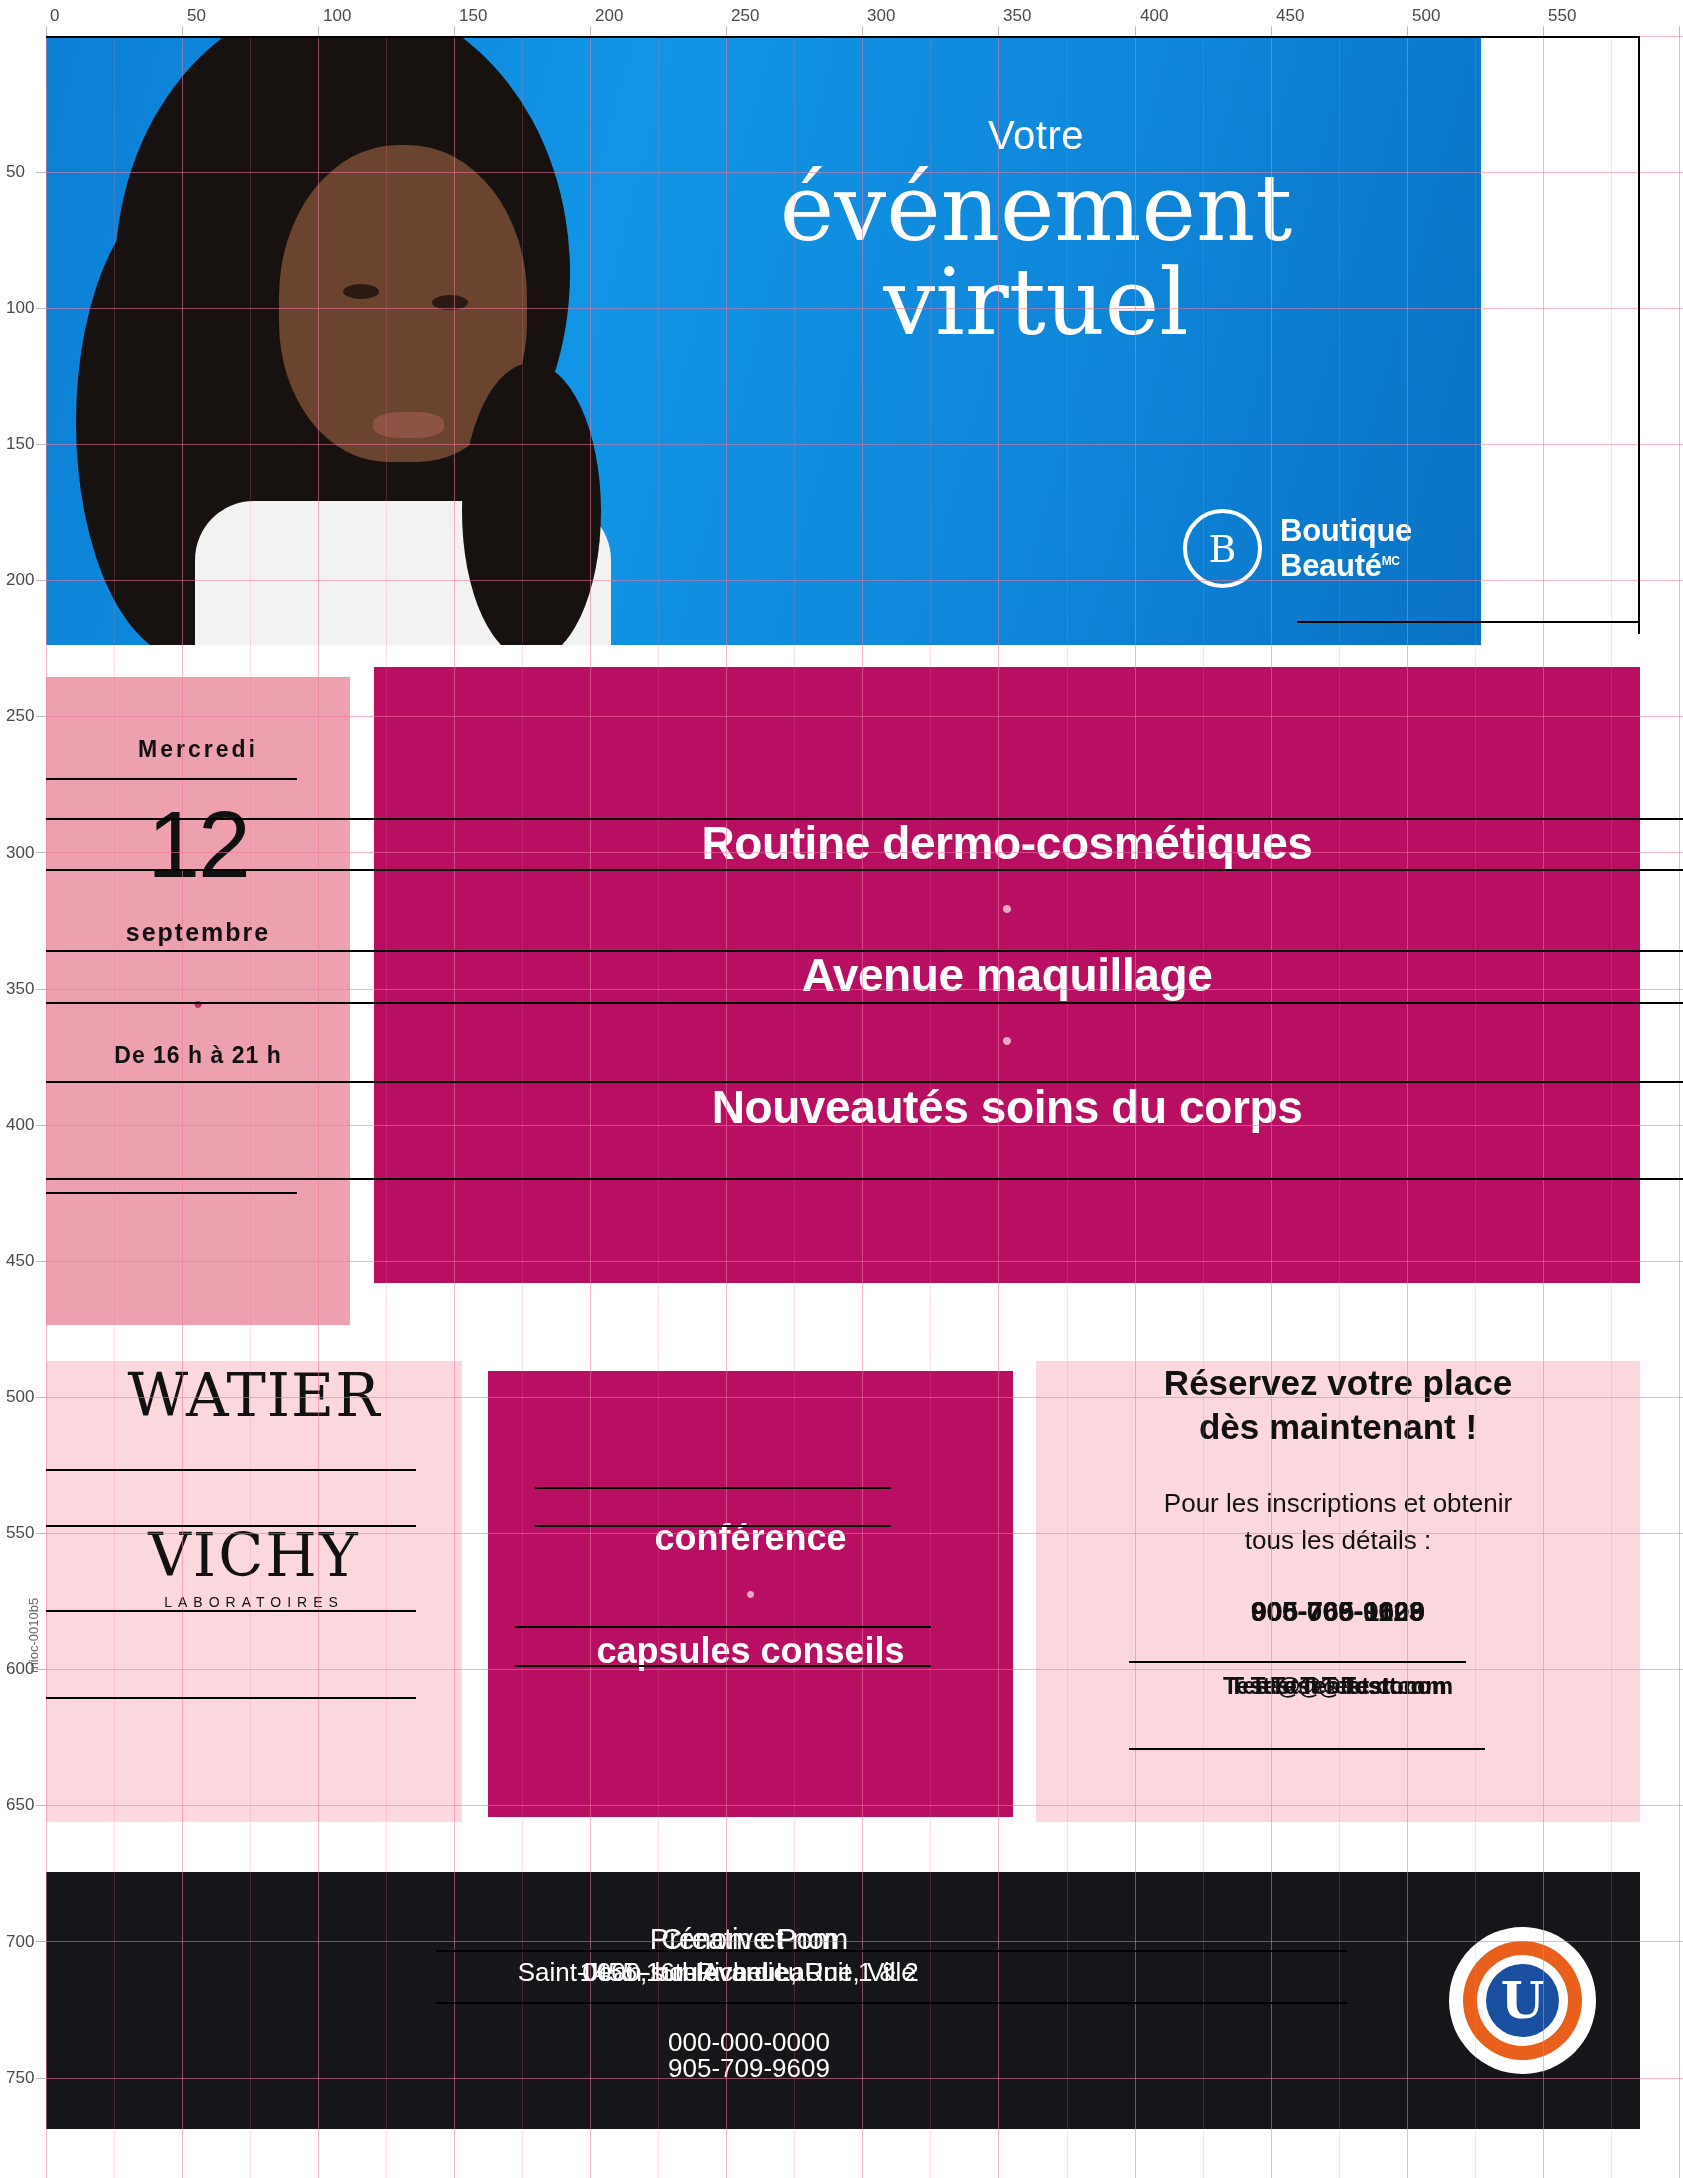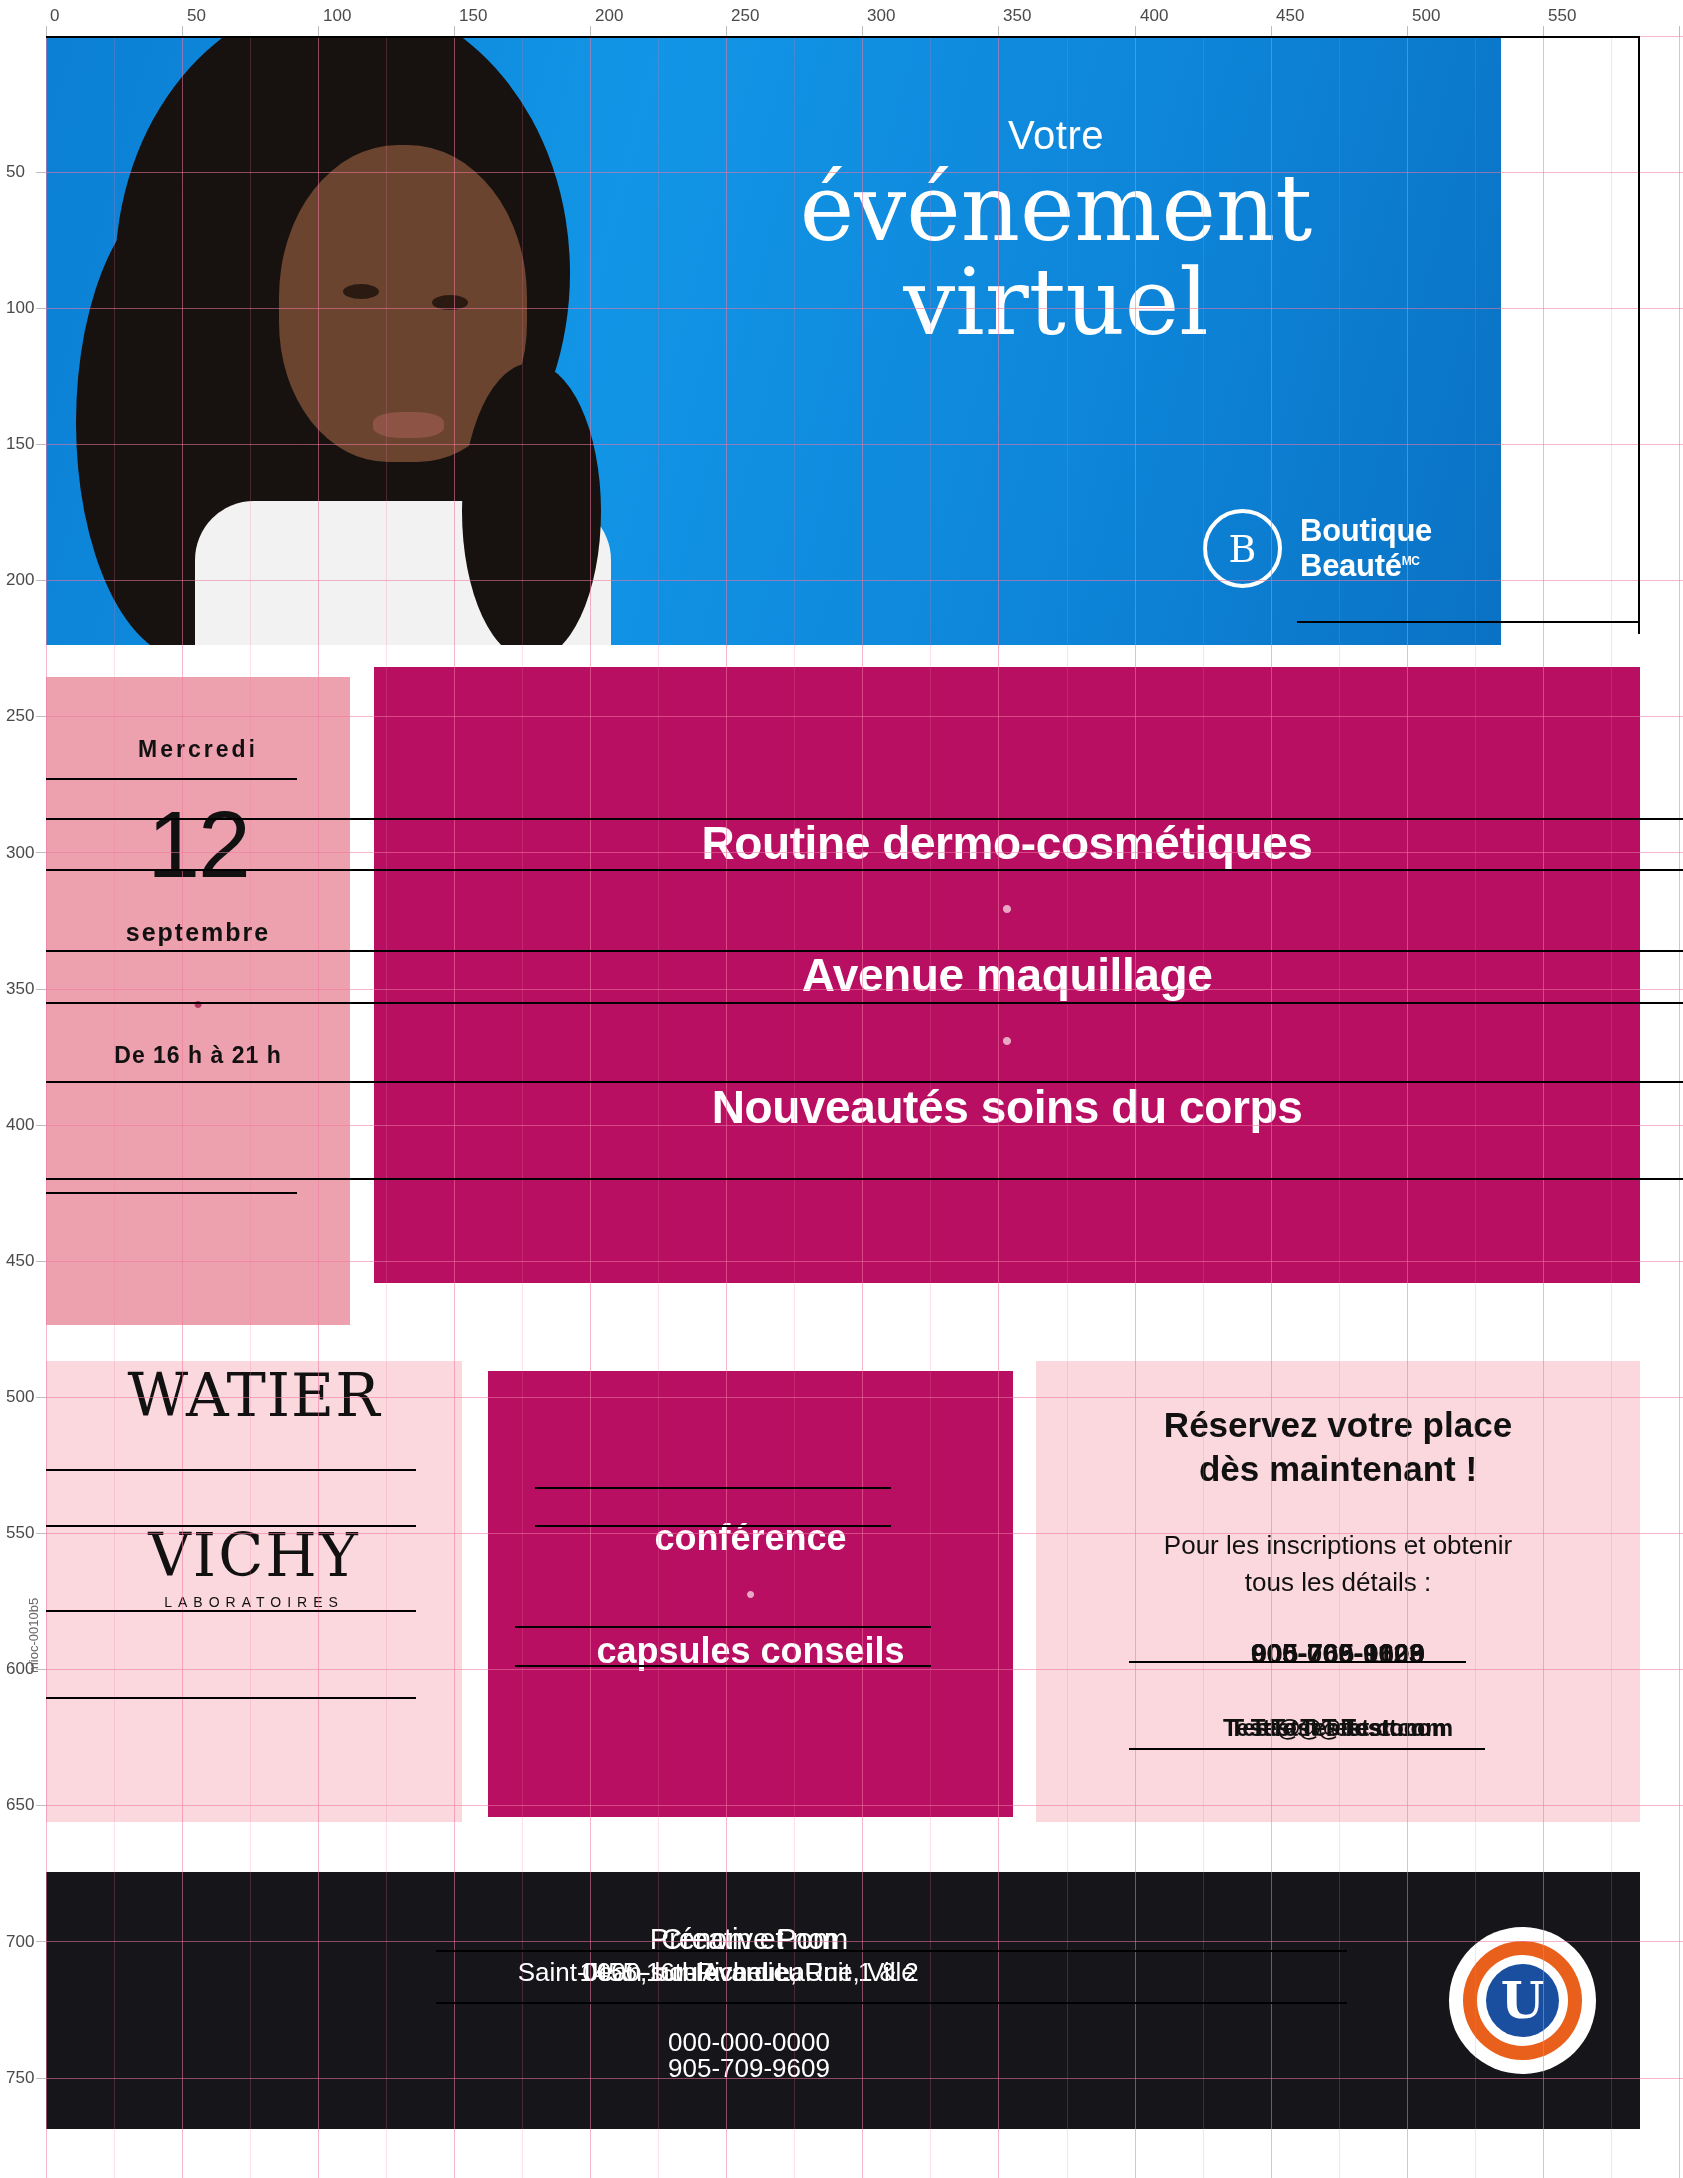--- a/index.html
+++ b/index.html
@@ -12,21 +12,21 @@
   .tick-mark{position:absolute;background:#bdbdbd;}
   #grid{position:absolute;left:0;top:0;width:1683px;height:2178px;z-index:30;pointer-events:none;}
   .gridline-v{position:absolute;top:0;height:2178px;width:1px;background:rgba(240,120,160,.55);}
   .gridline-h{position:absolute;left:0;width:1683px;height:1px;background:rgba(240,120,160,.55);}
   .guide-black{position:absolute;background:#000;z-index:35;}
 
   
   #artboard{position:absolute;left:46px;top:36px;width:1594px;height:2094px;background:#ffffff;z-index:10;}
 
   
-  #hero{position:absolute;left:0;top:0;width:1435px;height:609px;background:linear-gradient(105deg,#0b7fd4 0%,#1295e6 38%,#0e86da 70%,#0a72c4 100%);overflow:hidden;padding-left:20px;}
+  #hero{position:absolute;left:0;top:0;width:1435px;height:609px;background:linear-gradient(105deg,#0b7fd4 0%,#1295e6 38%,#0e86da 70%,#0a72c4 100%);overflow:hidden;}
   #hero-photo{position:absolute;left:0;top:0;width:653px;height:609px;overflow:hidden;}
   .hair{position:absolute;border-radius:50%;background:#17120f;}
   .face{position:absolute;border-radius:48% 48% 44% 44%;background:#6b4430;}
   #hero-text{position:absolute;right:69px;top:77px;text-align:center;width:752px;}
   #votre{font-family:"Liberation Sans",sans-serif;color:#fff;font-size:40px;letter-spacing:0.5px;margin-bottom:4px;}
   #ev-title{font-family:"DejaVu Serif",serif;color:#fff;font-size:92px;line-height:1.02;font-weight:400;}
   #ev-title .l2{display:block;}
   #brand{position:absolute;right:69px;top:473px;display:flex;align-items:center;gap:18px;}
   #brand-circle{width:71px;height:71px;border-radius:50%;border:4px solid #fff;display:flex;align-items:center;justify-content:center;color:#fff;font-size:38px;font-family:"DejaVu Serif",serif;}
   #brand-name{color:#fff;font-size:31px;font-weight:bold;line-height:1.12;letter-spacing:-0.3px;}
@@ -48,21 +48,21 @@
   
   #mid{position:absolute;left:0;top:1297px;width:1594px;height:520px;}
   #logos{position:absolute;left:0;top:28px;width:416px;height:461px;background:#fbd8de;display:flex;flex-direction:column;align-items:center;gap:91px;}
   #watier{font-family:"DejaVu Serif",serif;font-size:59px;letter-spacing:1px;color:#111;}
   #vichy-wrap{text-align:center;}
   #vichy{font-family:"DejaVu Serif",serif;font-size:59px;letter-spacing:2px;color:#111;}
   #vichy-sub{font-size:14px;letter-spacing:6px;color:#111;margin-top:4px;}
   #conf{position:absolute;left:442px;top:38px;width:525px;height:446px;background:#b80f62;display:flex;flex-direction:column;align-items:center;justify-content:center;}
   #conf .ct{color:#fff;font-size:36px;font-weight:bold;}
   #conf .cdot{color:#e8a7c2;font-size:26px;margin:20px 0;}
-  #resa{position:absolute;left:990px;top:28px;width:604px;height:461px;background:#fbd8de;text-align:center;padding-top:42px;box-sizing:border-box;}
+  #resa{position:absolute;left:990px;top:28px;width:604px;height:461px;background:#fbd8de;text-align:center;box-sizing:border-box;}
   #resa h2{margin:0;color:#111;font-size:35px;font-weight:bold;line-height:1.25;}
   #resa .sub{margin-top:36px;color:#111;font-size:26px;line-height:1.45;}
   #resa .ph{margin-top:36px;color:#111;font-size:28px;font-weight:bold;position:relative;height:34px;}
   #resa .em{margin-top:42px;color:#111;font-size:24px;font-weight:bold;position:relative;height:30px;}
   .stack{position:absolute;left:0;width:100%;text-align:center;}
 
   
   #footer{position:absolute;left:0;top:1836px;width:1594px;height:257px;background:#16161a;}
   #footer-text{position:absolute;left:0;top:51px;width:1406px;text-align:center;color:#fff;}
   #footer-text .ln{position:relative;height:34px;}

